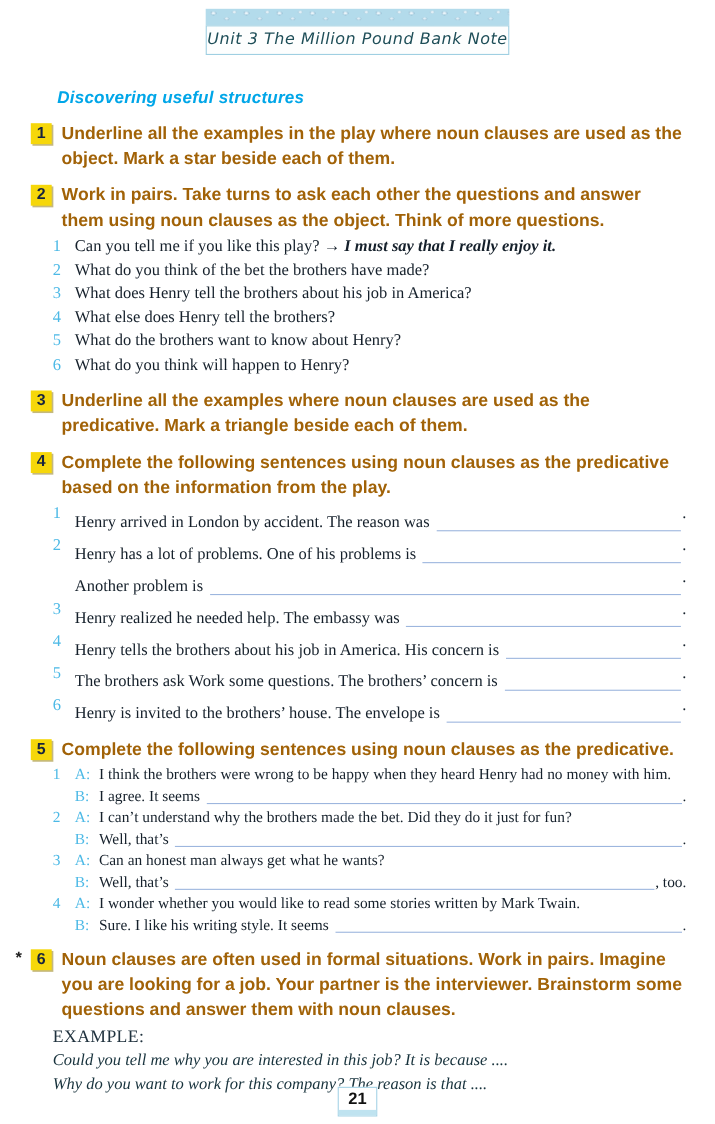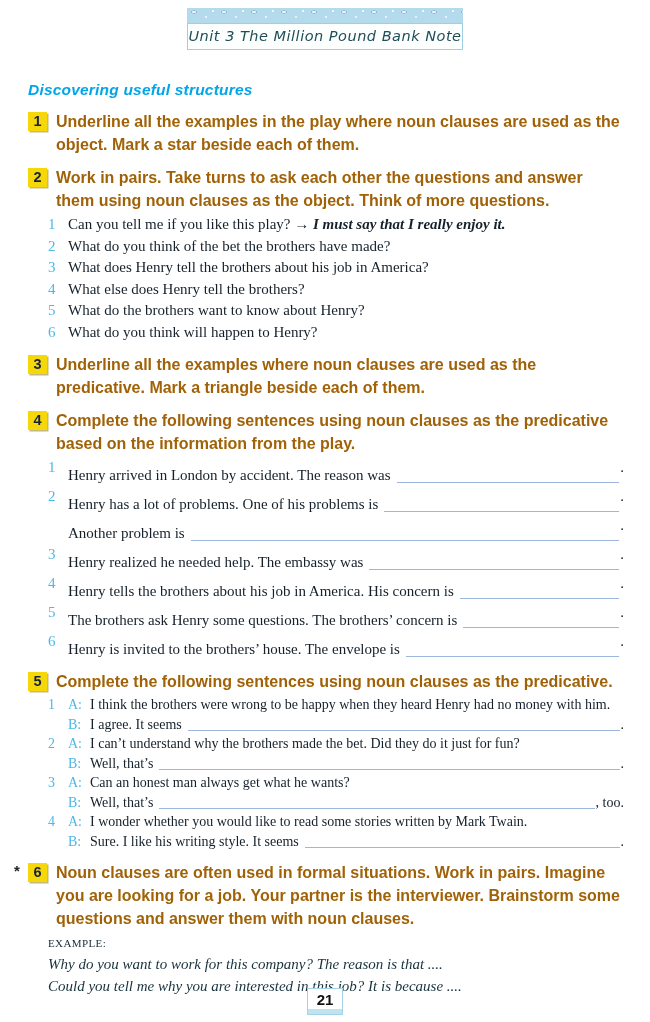--- a/index.html
+++ b/index.html
@@ -38,20 +38,21 @@
   
   .content { position:absolute; left:28px; top:81px; width:596px; }
 
   .section-heading {
     font-size:15.5px;
     font-weight:bold;
     font-style:italic;
     color:#00a6e8;
     margin-bottom:11px;
     letter-spacing:0.2px;
+    margin-left:24px;
   }
 
   .exercise { margin-bottom:10px; }
   .ex-head { display:flex; position:relative; }
   .badge {
     flex:none;
     width:19px; height:19px;
     margin:2px 9px 0 0;
     background:#f6d70a;
     color:#16233f;
@@ -91,21 +92,21 @@
   .d-list { font-size:14px; }
   .d-list .s-item { line-height:19.5px; font-size:14px; }
   .d-body { flex:1; display:block; }
   .d-row  { display:flex; line-height:19.5px; }
   .sp     { flex:none; width:22px; color:#4cb9e6; }
   .d-text { flex:1; white-space:nowrap; }
   .d-pre  { flex:none; white-space:pre-wrap; }
 
   
   .example-block { margin:2px 0 0 20px; font-family:"Liberation Serif", serif; }
-  .example-label { font-size:11px; color:#20323e; line-height:22px; letter-spacing:0.4px; }
+  .example-label { font-size:16px; color:#20323e; line-height:22px; letter-spacing:0.4px; }
   .example-line  { font-size:15px; font-style:italic; color:#17323c; line-height:21.5px; }
 
   
   .page-num-box {
     position:absolute; top:988px; left:50%;
     transform:translateX(-50%);
     width:36px;
     border:1px solid #a5d3e6;
     background:#ffffff;
     text-align:center;
@@ -220,21 +221,21 @@
               <span class="f-pre">Henry tells the brothers about his job in America. His concern is</span>
               <span class="blank"></span>
               <span class="f-post">.</span>
             </span>
           </span>
       </div>
       <div class="s-item">
         <span class="inum">5</span>
         <span class="f-body">
             <span class="f-row">
-              <span class="f-pre">The brothers ask Henry some questions. The brothers’ concern is</span>
+              <span class="f-pre">The brothers ask Work some questions. The brothers’ concern is</span>
               <span class="blank"></span>
               <span class="f-post">.</span>
             </span>
           </span>
       </div>
       <div class="s-item">
         <span class="inum">6</span>
         <span class="f-body">
             <span class="f-row">
               <span class="f-pre">Henry is invited to the brothers’ house. The envelope is</span>
@@ -316,22 +317,22 @@
   </div>
 
   <div class="exercise">
     <div class="ex-head">
       <span class="star">*</span>
       <span class="badge">6</span>
       <span class="ex-text">Noun clauses are often used in formal situations. Work in pairs. Imagine you are looking for a job. Your partner is the interviewer. Brainstorm some questions and answer them with noun clauses.</span>
     </div>
     <div class="example-block">
       <div class="example-label">EXAMPLE:</div>
+      <div class="example-line">Could you tell me why you are interested in this job? It is because ....</div>
       <div class="example-line">Why do you want to work for this company?  The reason is that ....</div>
-      <div class="example-line">Could you tell me why you are interested in this job? It is because ....</div>
     </div>
   </div>
 
 </div>
 
 <div class="page-num-box">
   <div class="page-num">21</div>
   <div class="page-num-strip"></div>
 </div>
 

